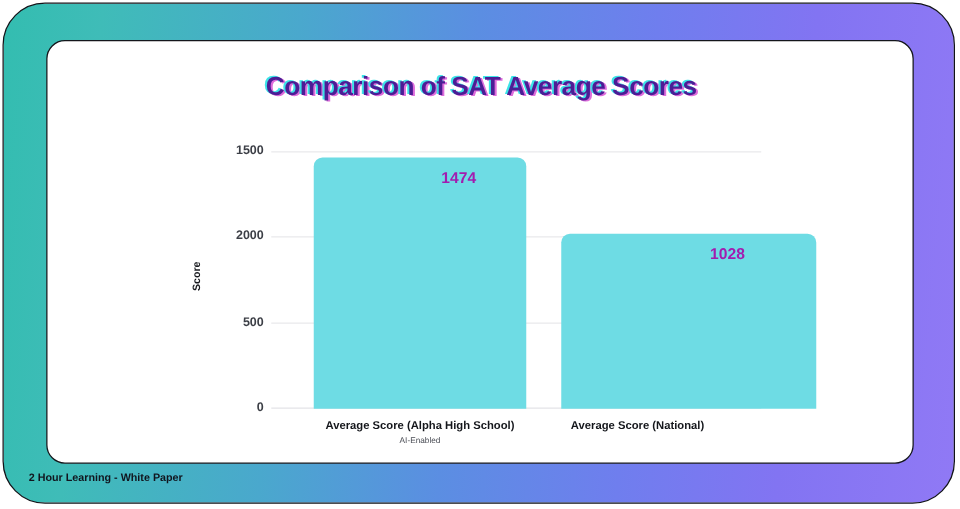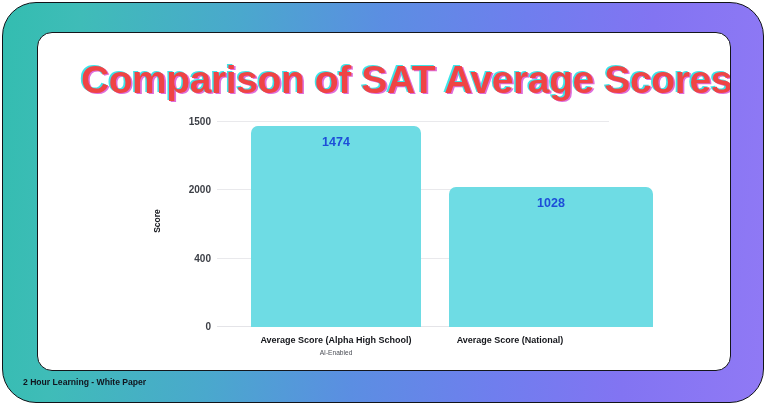--- a/index.html
+++ b/index.html
@@ -41,25 +41,25 @@
     border-radius: 15px;
     overflow: hidden;
   }
 
   
   #chart-title {
     position: absolute;
     left: 0;
     top: 25px;
     width: 694px;
-    text-align: right;
-    font-size: 39px;
+    text-align: center;
+    font-size: 21px;
     font-weight: 700;
     letter-spacing: -0.4px;
-    color: #ef4444;
+    color: #4c1d95;
     white-space: nowrap;
     text-shadow: -1.6px -0.7px 0 rgba(45, 226, 230, 0.92),
                   1.6px  0.9px 0 rgba(214, 72, 210, 0.80);
   }
 
   
   #chart-area {
     position: absolute;
     left: 0;
     top: 0;
@@ -116,22 +116,23 @@
     border-radius: 7px 7px 0 0;
   }
   .bar-value {
     position: absolute;
     left: 0;
     width: 100%;
     top: 9px;
     text-align: center;
     font-size: 12.5px;
     font-weight: 700;
-    color: #1d4ed8;
-    white-space: nowrap;
+    color: #a21caf;
+    white-space: nowrap;
+    padding-left: 31px;
   }
 
   
   .xlabel {
     position: absolute;
     top: 302px;
     text-align: left;
     font-size: 9px;
     font-weight: 700;
     color: #14161b;
@@ -172,21 +173,21 @@
     <div id="chart-area">
 
       <div id="y-axis-title">Score</div>
 
       <div id="plot-box">
 
         <div class="gridline baseline" style="bottom:0px;">
           <span class="ytick">0</span>
         </div>
         <div class="gridline" style="bottom:68.3px;">
-          <span class="ytick">400</span>
+          <span class="ytick">500</span>
         </div>
         <div class="gridline" style="bottom:136.7px;">
           <span class="ytick">2000</span>
         </div>
         <div class="gridline" style="bottom:205px;">
           <span class="ytick">1500</span>
         </div>
 
         <div class="bar" style="left:34px; width:170px; height:201.4px;">
           <span class="bar-value">1474</span>

